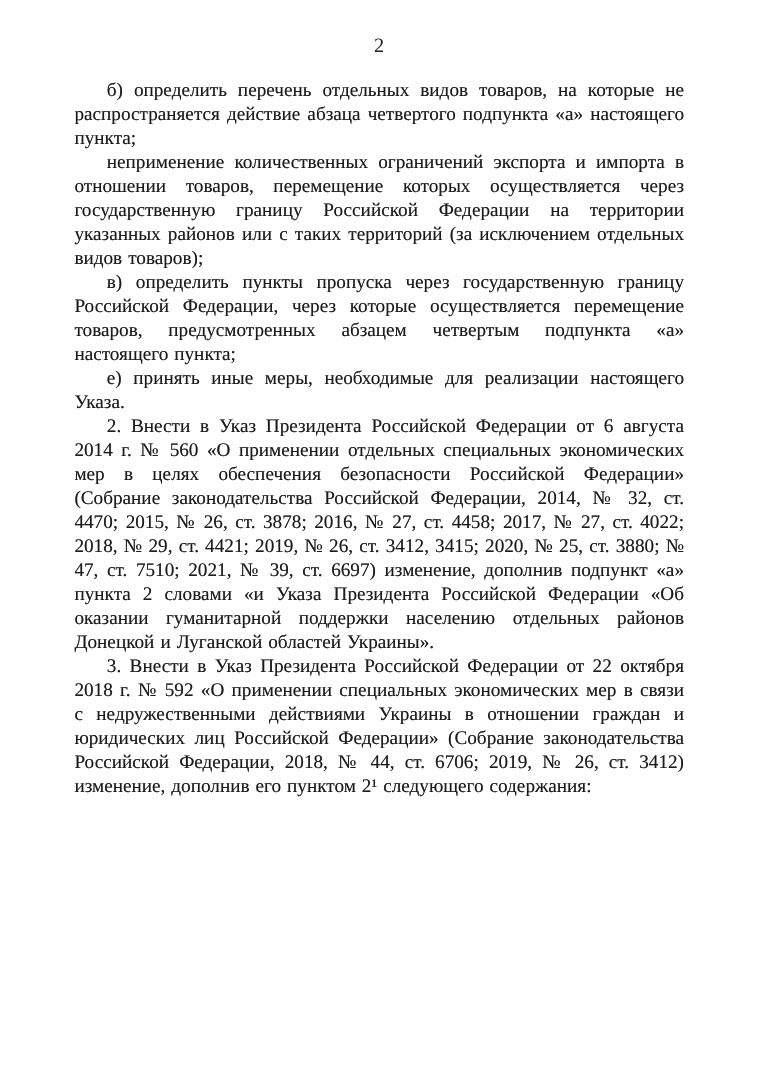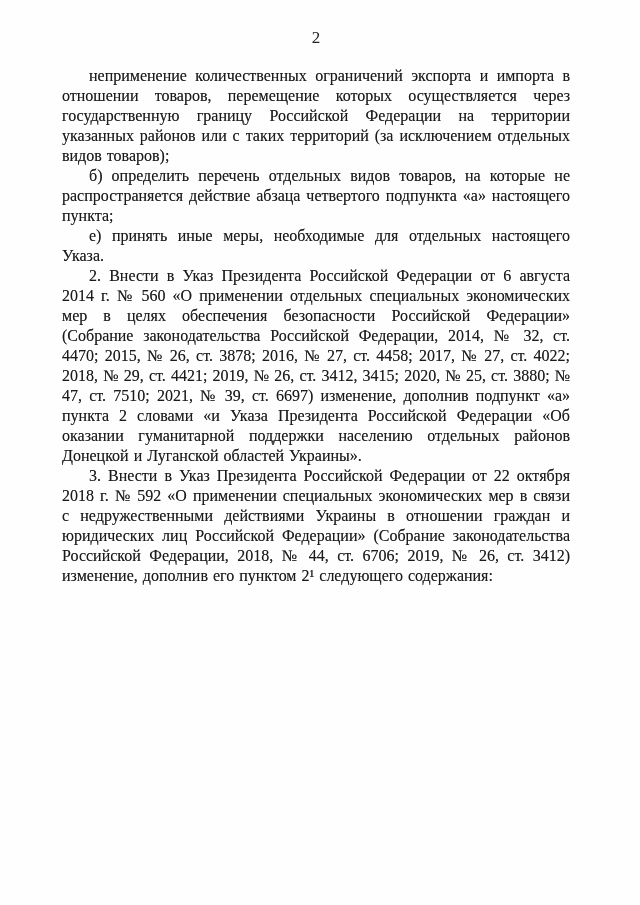--- a/index.html
+++ b/index.html
@@ -46,20 +46,21 @@
   }
 </style>
 </head>
 <body>
 
 <div class="page">
 
   <div class="page-number">2</div>
 
   <div class="body-text">
+    <p>б) определить перечень отдельных видов товаров, на которые не распространяется действие абзаца четвертого подпункта «а» настоящего пункта;</p>
     <p>неприменение количественных ограничений экспорта и импорта в отношении товаров, перемещение которых осуществляется через государственную границу Российской Федерации на территории указанных районов или с таких территорий (за исключением отдельных видов товаров);</p>
-    <p>б) определить перечень отдельных видов товаров, на которые не распространяется действие абзаца четвертого подпункта «а» настоящего пункта;</p>
-    <p>е) принять иные меры, необходимые для отдельных настоящего Указа.</p>
+    <p>в) определить пункты пропуска через государственную границу Российской Федерации, через которые осуществляется перемещение товаров, предусмотренных абзацем четвертым подпункта «а» настоящего пункта;</p>
+    <p>е) принять иные меры, необходимые для реализации настоящего Указа.</p>
     <p>2. Внести в Указ Президента Российской Федерации от 6 августа 2014 г. № 560 «О применении отдельных специальных экономических мер в целях обеспечения безопасности Российской Федерации» (Собрание законодательства Российской Федерации, 2014, № 32, ст. 4470; 2015, № 26, ст. 3878; 2016, № 27, ст. 4458; 2017, № 27, ст. 4022; 2018, № 29, ст. 4421; 2019, № 26, ст. 3412, 3415; 2020, № 25, ст. 3880; № 47, ст. 7510; 2021, № 39, ст. 6697) изменение, дополнив подпункт «а» пункта 2 словами «и Указа Президента Российской Федерации «Об оказании гуманитарной поддержки населению отдельных районов Донецкой и Луганской областей Украины».</p>
     <p>3. Внести в Указ Президента Российской Федерации от 22 октября 2018 г. № 592 «О применении специальных экономических мер в связи с недружественными действиями Украины в отношении граждан и юридических лиц Российской Федерации» (Собрание законодательства Российской Федерации, 2018, № 44, ст. 6706; 2019, № 26, ст. 3412) изменение, дополнив его пунктом 2¹ следующего содержания:</p>
   </div>
 
 </div>
 
 </body></html>

